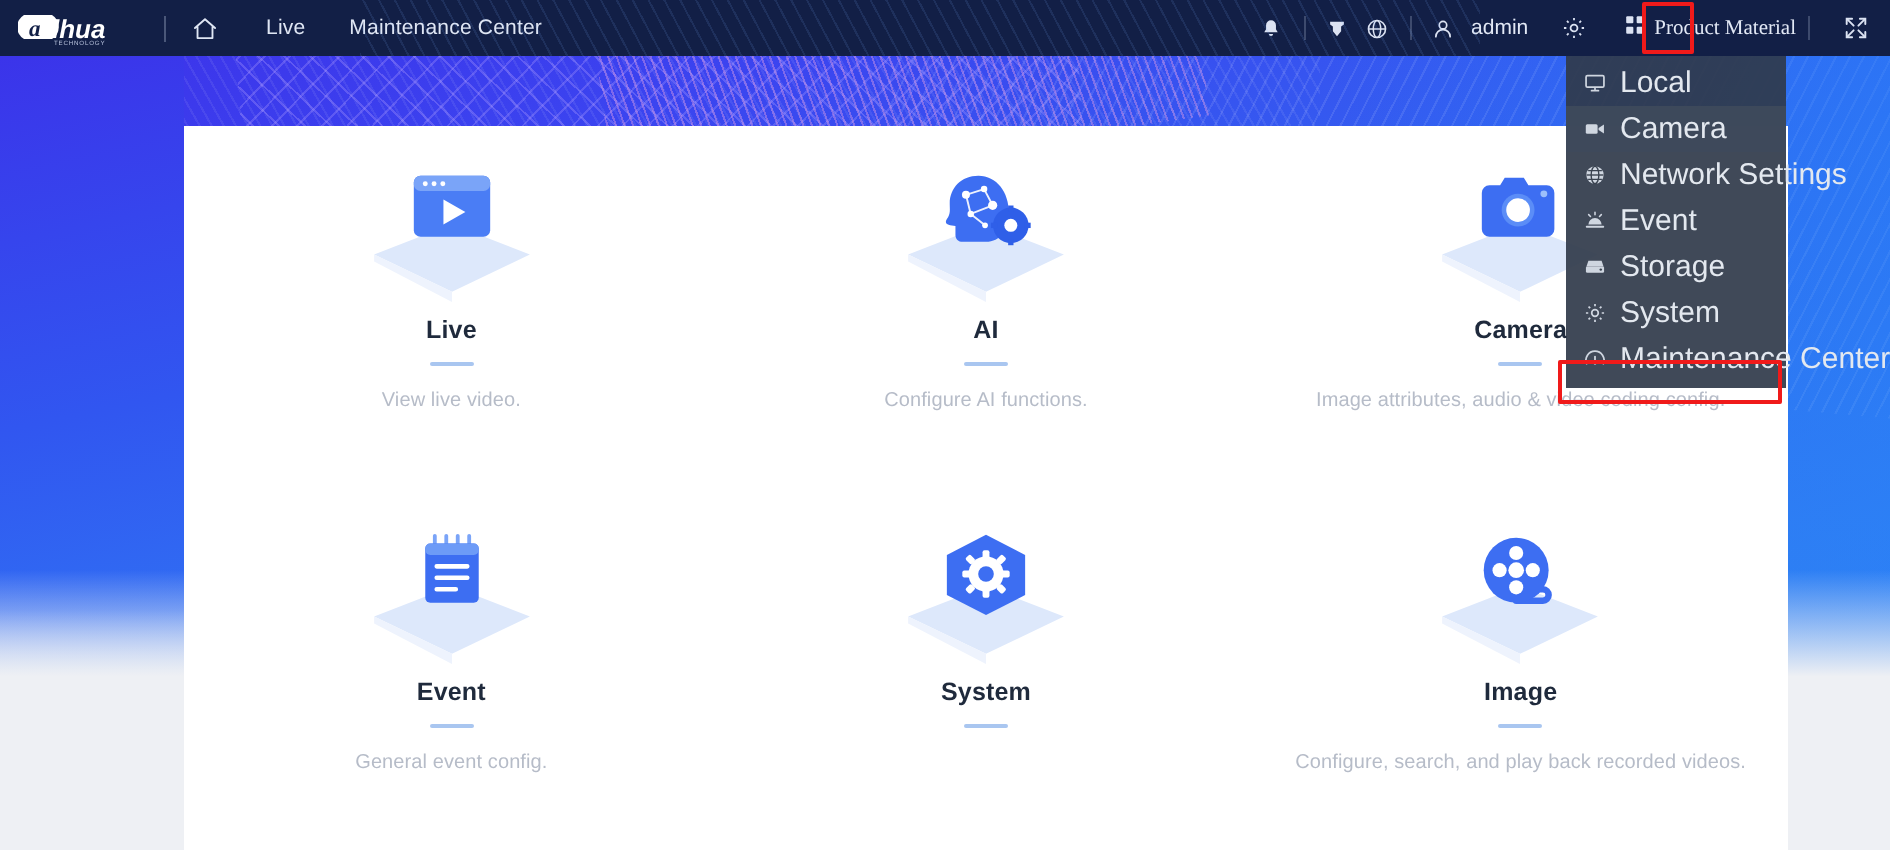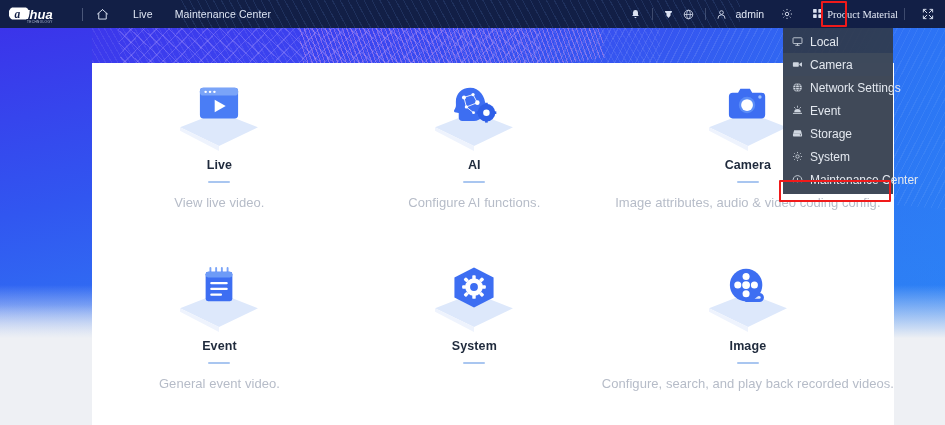--- a/index.html
+++ b/index.html
@@ -113,21 +113,21 @@
 
   
   .dropdown {
     position: absolute; left: 783px; top: 28px; width: 110px;
     background: rgba(48,58,74,0.92);
     z-index: 45;
     padding: 2px 0 3px 0;
   }
   .dd-item {
     display: flex; align-items: center; height: 23px; padding-left: 9px;
-    font-size: 12px; color: #e3e8ef; cursor: pointer; gap: 7px; white-space: nowrap;
+    font-size: 15px; color: #e3e8ef; cursor: pointer; gap: 7px; white-space: nowrap;
   }
   .dd-item.active { background: rgba(62,74,92,0.95); }
   .dd-ico { width: 11px; height: 11px; display:flex; align-items:center; justify-content:center; flex: 0 0 11px; }
 
   
   .panel {
     position: absolute; left: 92px; top: 63px; width: 802px; height: 362px;
     background: #ffffff; z-index: 20;
   }
   .grid {
@@ -147,21 +147,21 @@
     width: 86px; height: 44px;
   }
   .glyph { position: relative; z-index: 3; margin-top: 2px; }
   .card-title {
     font-size: 12.5px; font-weight: bold; color: #1f2a3c; margin-top: 9px; letter-spacing: .1px;
   }
   .card-rule {
     width: 22px; height: 2px; background: #a9c6f0; margin-top: 9px; border-radius: 1px;
   }
   .card-desc {
-    font-size: 13px; color: #b6bcc8; margin-top: 12px; text-align: center; letter-spacing: .05px; white-space: nowrap;
+    font-size: 10px; color: #b6bcc8; margin-top: 12px; text-align: center; letter-spacing: .05px; white-space: nowrap;
   }
 </style>
 </head>
 <body>
 
 <div id="app">
 
   <div class="bg-base"></div>
   <div class="bg-swoosh-a"></div>
   <div class="bg-swoosh-b"></div>
@@ -427,21 +427,21 @@
               <rect x="8" y="6" width="28" height="31" rx="2.6" fill="#3d6ef2"></rect>
               <rect x="8" y="6" width="28" height="6" rx="2.6" fill="#6d9bf7"></rect>
               <g stroke="#ffffff" stroke-width="2.4" stroke-linecap="round">
                 <path d="M14 18 h16 M14 24 h16 M14 30 h10"></path>
               </g>
             </svg>
           </span>
         </div>
         <div class="card-title">Event</div>
         <div class="card-rule"></div>
-        <div class="card-desc">General event video.</div>
+        <div class="card-desc">General event config.</div>
       </div>
 
       <div class="card">
         <div class="icon-box">
           <svg class="plinth" viewBox="0 0 100 52">
             <path d="M50 6 L96 24 L50 46 L4 24 Z" fill="#dde8fb"></path>
             <path d="M4 24 L50 46 L50 52 L4 28 Z" fill="#eef3fd"></path>
           </svg>
           <span class="glyph">
             <svg width="48" height="42" viewBox="0 0 50 44">

